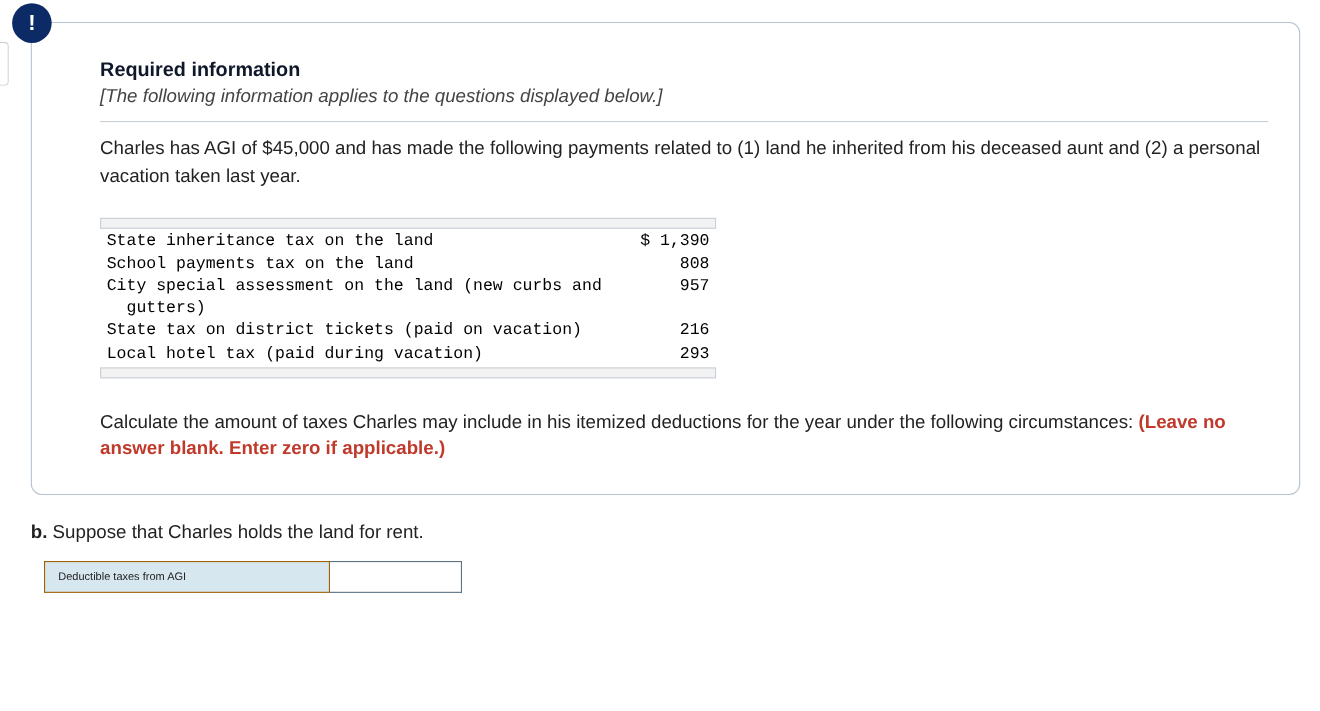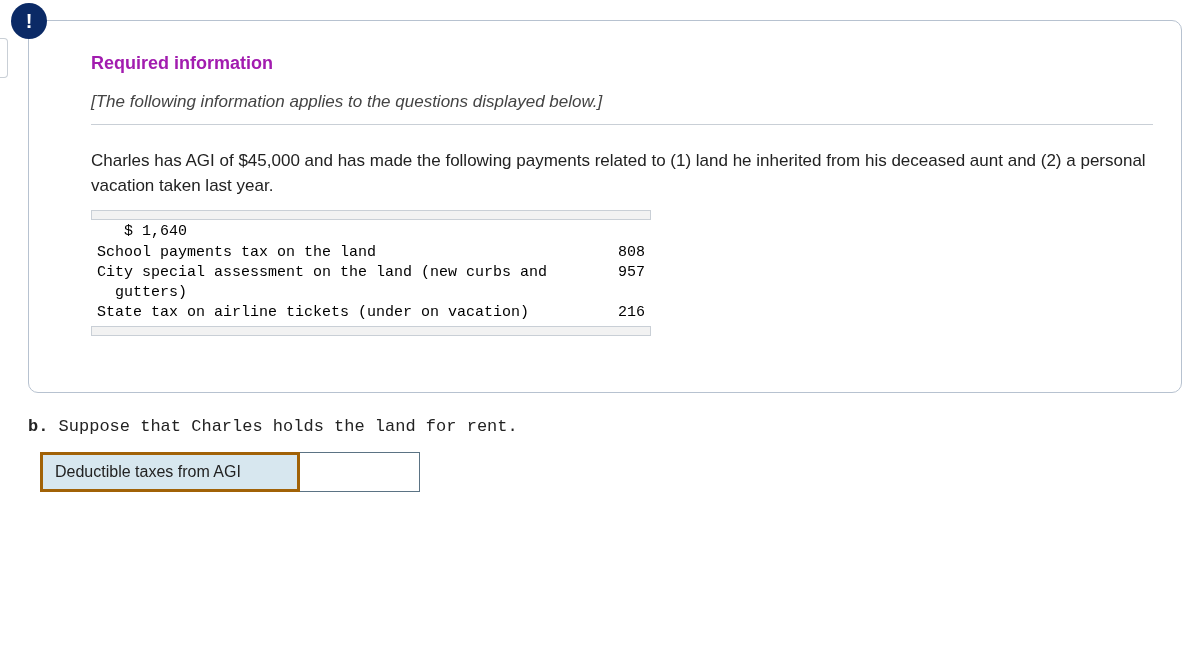--- a/index.html
+++ b/index.html
@@ -38,38 +38,38 @@
     background: #0b2a66;
     border-radius: 50%;
     color: #fff;
     display: flex;
     align-items: center;
     justify-content: center;
     font-weight: bold;
     font-size: 20px;
   }
   .req-title {
-    color: #a21caf;
+    color: #0f172a;
     font-weight: bold;
     font-size: 18px;
-    margin-bottom: 18px;
+    margin-bottom: 4px;
   }
   .sub-note {
     font-style: italic;
     color: #444;
     font-size: 17px;
     border-bottom: 1px solid #c9cfd6;
     padding-bottom: 12px;
-    margin-bottom: 24px;
+    margin-bottom: 12px;
   }
   .body-text {
     font-size: 17px;
     color: #222;
     line-height: 1.45;
-    margin-bottom: 12px;
+    margin-bottom: 26px;
   }
   .data-table {
     font-family: "Courier New", monospace;
     font-size: 15px;
     line-height: 1.35;
     width: 560px;
     margin-bottom: 28px;
   }
   .data-table .bar-top {
     height: 10px;
@@ -102,33 +102,32 @@
     line-height: 1.45;
   }
   .calc-text .warn {
     color: #c0392b;
     font-weight: bold;
   }
   .part-b {
     margin: 24px 0 16px 18px;
     font-size: 17px;
     color: #222;
-    font-family: Liberation Mono, monospace;
   }
   .part-b b { font-weight: bold; }
   .answer-row {
     display: flex;
     align-items: stretch;
     margin-left: 30px;
   }
   .answer-label {
     background: #d7e7ef;
-    border: 3px solid #a16207;
+    border: 1px solid #a16207;
     padding: 8px 12px;
-    font-size: 16px;
+    font-size: 10px;
     color: #222;
     width: 260px;
   }
   .answer-input {
     border: 1px solid #5b7384;
     border-left: none;
     width: 120px;
     padding: 4px 6px;
     font-size: 14px;
     position: relative;
@@ -156,39 +155,47 @@
 
   <div class="req-title">Required information</div>
   <div class="sub-note">[The following information applies to the questions displayed below.]</div>
 
   <p class="body-text">Charles has AGI of $45,000 and has made the following payments related to (1) land he inherited from his deceased aunt and (2) a personal vacation taken last year.</p>
 
   <div class="data-table">
     <div class="bar-top"></div>
     <div class="rows">
       <div class="data-row">
-        <div class="amount">$ 1,640</div>
+        <div class="label">State inheritance tax on the land</div>
+        <div class="amount">$ 1,390</div>
       </div>
       <div class="data-row">
         <div class="label">School payments tax on the land</div>
         <div class="amount">808</div>
       </div>
       <div class="data-row">
         <div class="label">City special assessment on the land (new curbs and
   gutters)</div>
         <div class="amount">957</div>
       </div>
       <div class="data-row">
-        <div class="label">State tax on airline tickets (under on vacation)</div>
+        <div class="label">State tax on district tickets (paid on vacation)</div>
         <div class="amount">216</div>
+      </div>
+      <div class="data-row">
+        <div class="label">Local hotel tax (paid during vacation)</div>
+        <div class="amount">293</div>
       </div>
     </div>
     <div class="bar-bottom"></div>
   </div>
 
+  <p class="calc-text">
+    <span>Calculate the amount of taxes Charles may include in his itemized deductions for the year under the following circumstances: </span><span class="warn">(Leave no answer blank. Enter zero if applicable.)</span>
+  </p>
 </div>
 
 <p class="part-b">
   <b>b.</b><span> Suppose that Charles holds the land for rent.</span>
 </p>
 
 <div class="answer-row">
   <div class="answer-label">Deductible taxes from AGI</div>
   <input type="text" class="answer-input" value="" style="">
 </div>

